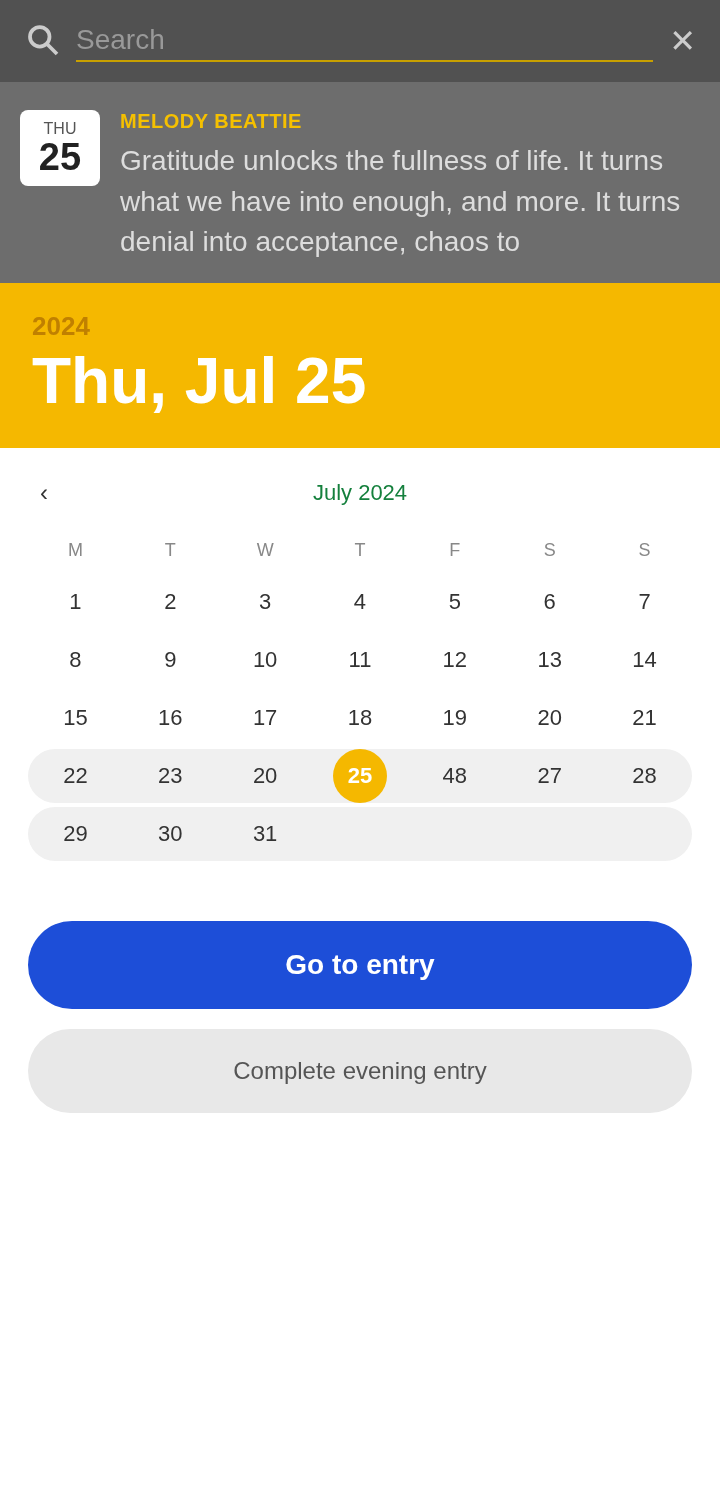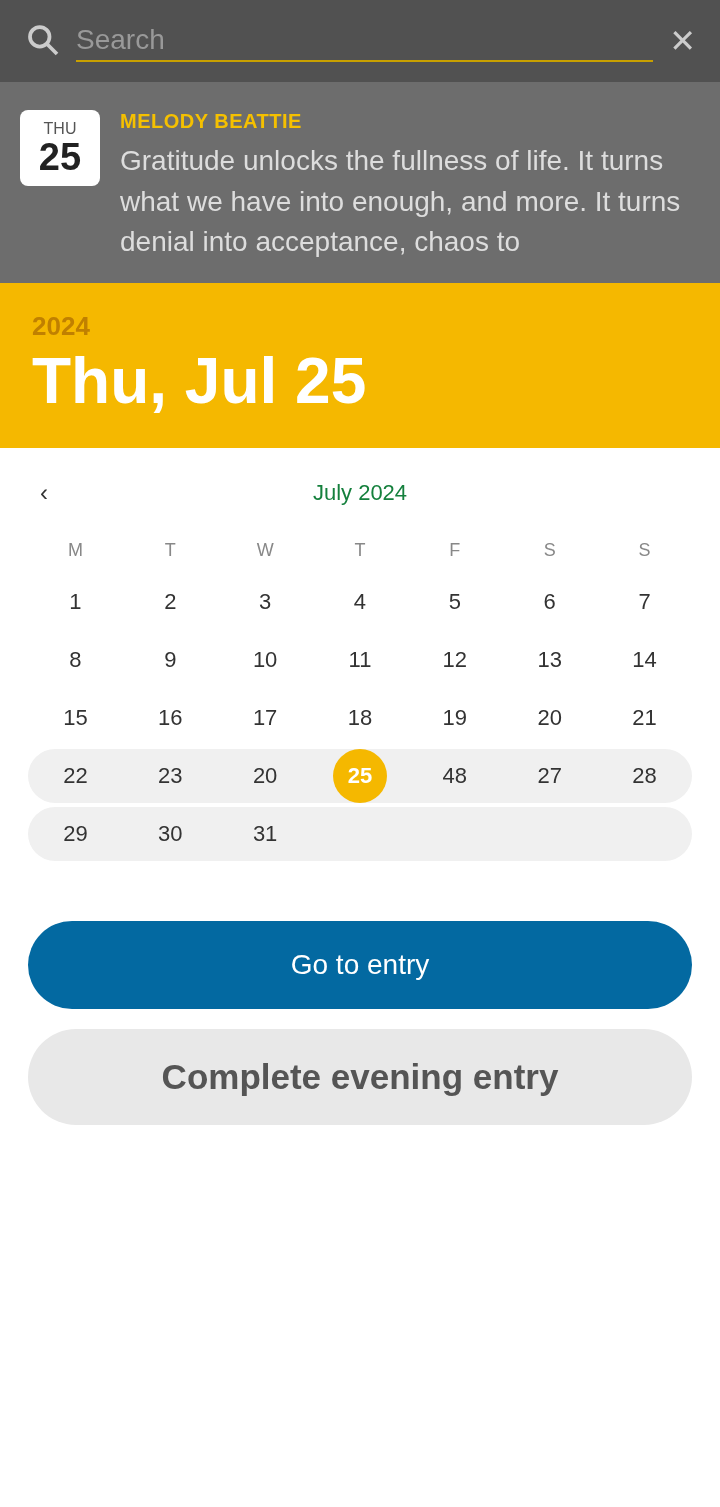--- a/index.html
+++ b/index.html
@@ -242,39 +242,39 @@
     
     .bottom-buttons {
       padding: 0 28px 40px 28px;
       background: #fff;
       display: flex;
       flex-direction: column;
       gap: 20px;
     }
 
     .btn-go-entry {
-      background: #0369a1;
+      background: #1d4ed8;
       border: none;
       border-radius: 50px;
       padding: 28px 20px;
       font-size: 28px;
-      font-weight: 400;
+      font-weight: 700;
       color: #fff;
       cursor: pointer;
       width: 100%;
       text-align: center;
     }
 
     .btn-complete-evening {
       background: #e8e8e8;
       border: none;
       border-radius: 50px;
       padding: 28px 20px;
-      font-size: 35px;
-      font-weight: 700;
+      font-size: 24px;
+      font-weight: 400;
       color: #555;
       cursor: pointer;
       width: 100%;
       text-align: center;
     }
   </style>
 </head>
 <body>
 
 <div class="search-bar">

